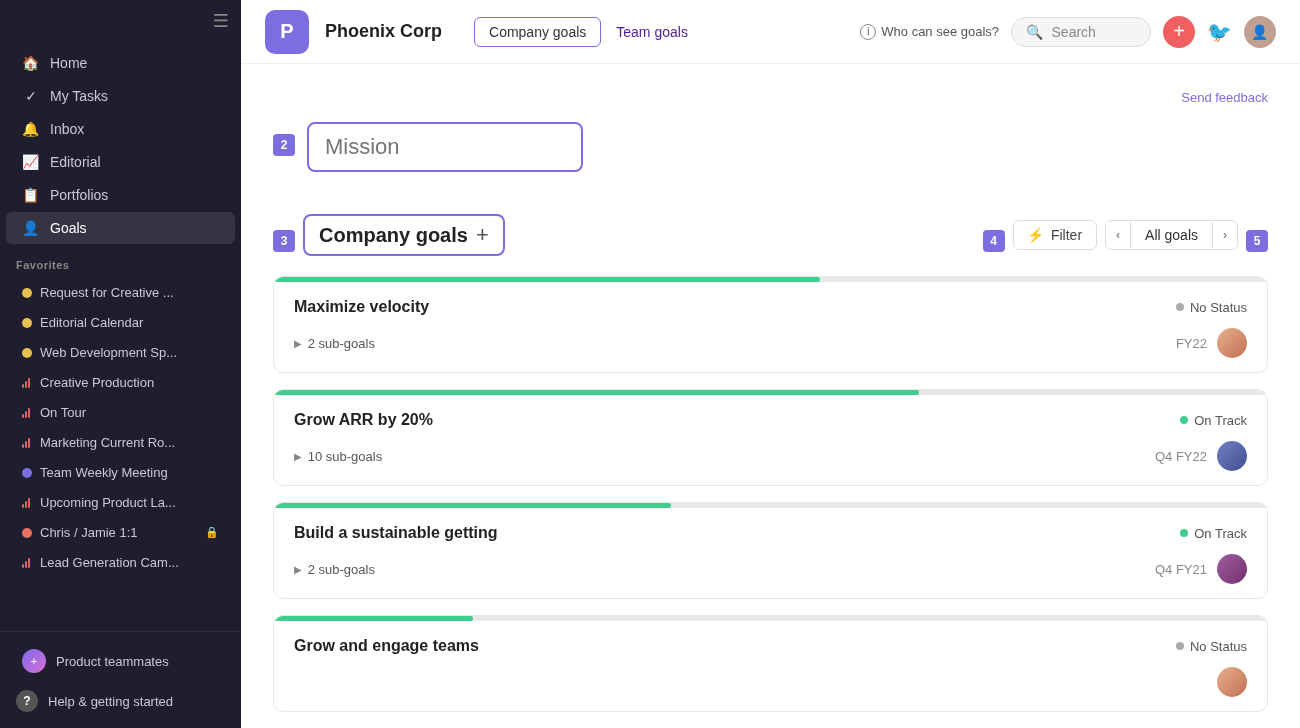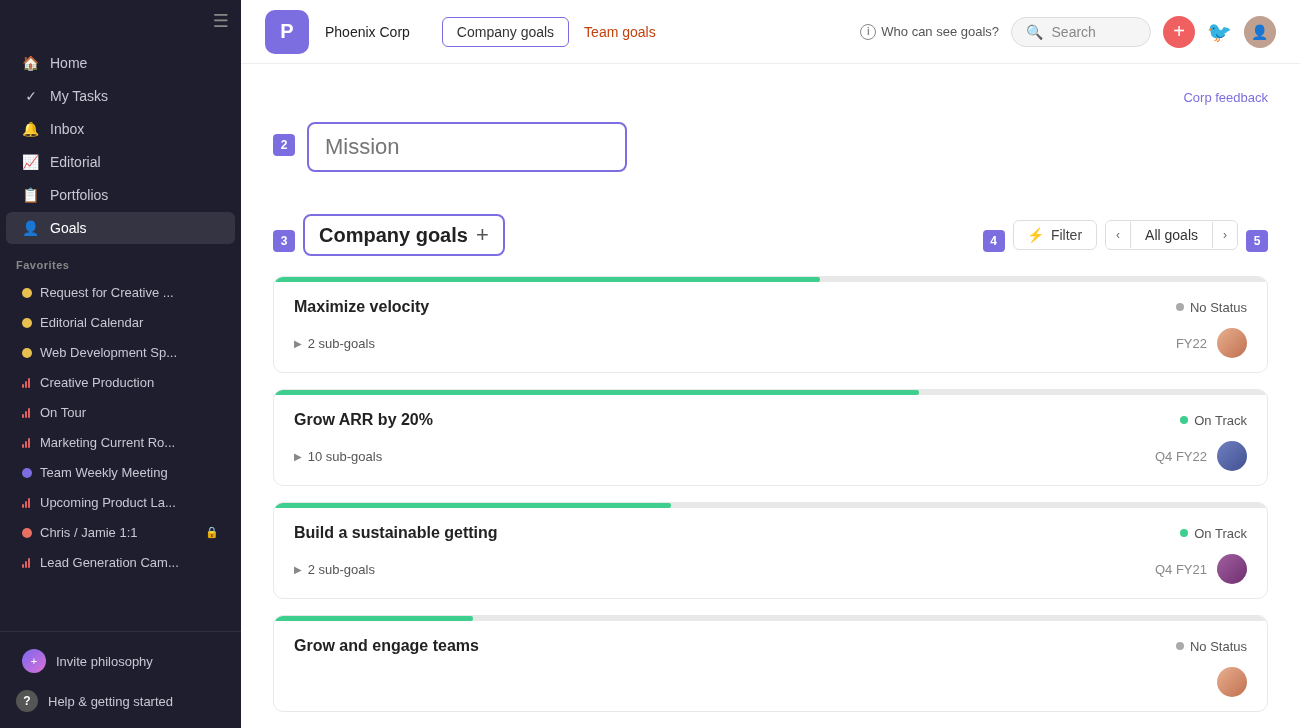--- a/index.html
+++ b/index.html
@@ -156,36 +156,36 @@
       background: #7c6ee0;
       display: flex;
       align-items: center;
       justify-content: center;
       font-size: 20px;
       color: #fff;
       font-weight: bold;
       flex-shrink: 0;
     }
     .company-name {
-      font-size: 14px;
-      font-weight: 400;
+      font-size: 18px;
+      font-weight: 700;
       color: #222;
       flex-shrink: 0;
     }
     .topbar-tabs {
       display: flex;
       align-items: center;
       gap: 0;
       margin-left: 16px;
     }
     .topbar-tab {
       padding: 6px 14px;
       font-size: 14px;
       cursor: pointer;
-      color: #c2410c;
+      color: #4c1d95;
       border-radius: 6px;
       border: 1px solid transparent;
     }
     .topbar-tab.active {
       border: 1px solid #7c6ee0;
       color: #333;
       background: #fff;
     }
     .topbar-right {
       margin-left: auto;
@@ -292,21 +292,21 @@
       font-size: 12px;
       font-weight: bold;
       display: flex;
       align-items: center;
       justify-content: center;
       flex-shrink: 0;
       margin-top: 12px;
     }
     .mission-content { flex: 1; }
     .mission-input {
-      width: 320px;
+      width: 276px;
       padding: 10px 16px;
       font-size: 22px;
       border: 2px solid #7c6ee0;
       border-radius: 8px;
       color: #999;
       outline: none;
       margin-bottom: 10px;
       display: block;
       background: #fff;
     }
@@ -568,21 +568,21 @@
           <span style="height:7px"></span>
           <span style="height:10px"></span>
         </span>
         <span class="fav-item-label">Lead Generation Cam...</span>
       </div>
     </div>
 
   <div class="sidebar-bottom">
     <div class="invite-btn">
       <div class="invite-avatar">+</div>
-      <span>Invite philosophy</span>
+      <span>Product teammates</span>
     </div>
     <div class="help-btn">
       <div class="help-circle">?</div>
       <span>Help &amp; getting started</span>
     </div>
   </div>
 </nav>
 
 <div class="main">
 
@@ -612,21 +612,21 @@
         <span>+</span>
       </div>
       <div class="notification-icon">🐦</div>
       <div class="user-avatar">👤</div>
     </div>
   </div>
 
   <div class="content">
 
     <div class="send-feedback">
-      <a>Corp feedback</a>
+      <a>Send feedback</a>
     </div>
 
     <div class="mission-section">
       <div class="step-badge">2</div>
       <div class="mission-content">
         <input class="mission-input" type="text" placeholder="Mission" style="">
       </div>
     </div>
 
     <div class="goals-section">

